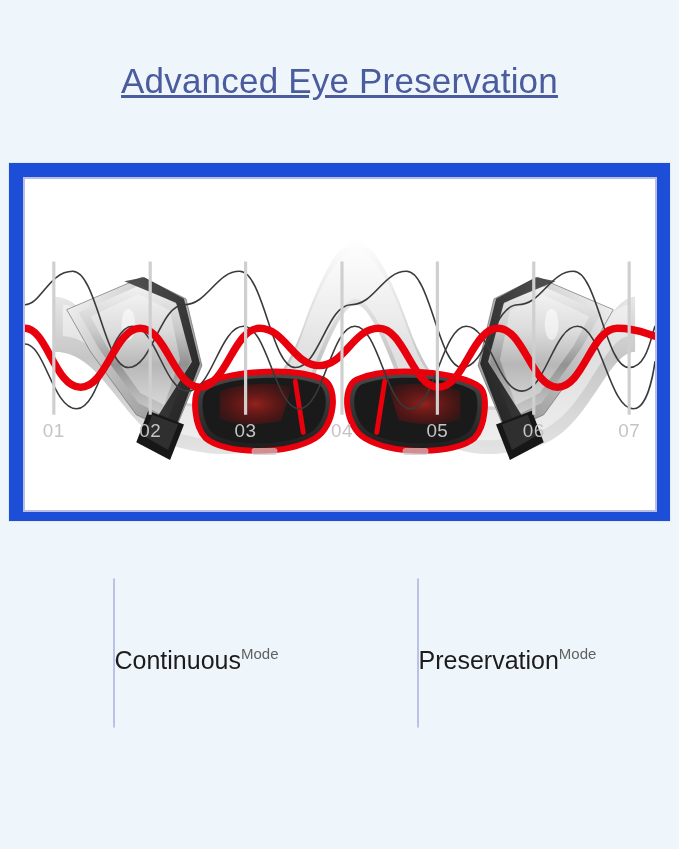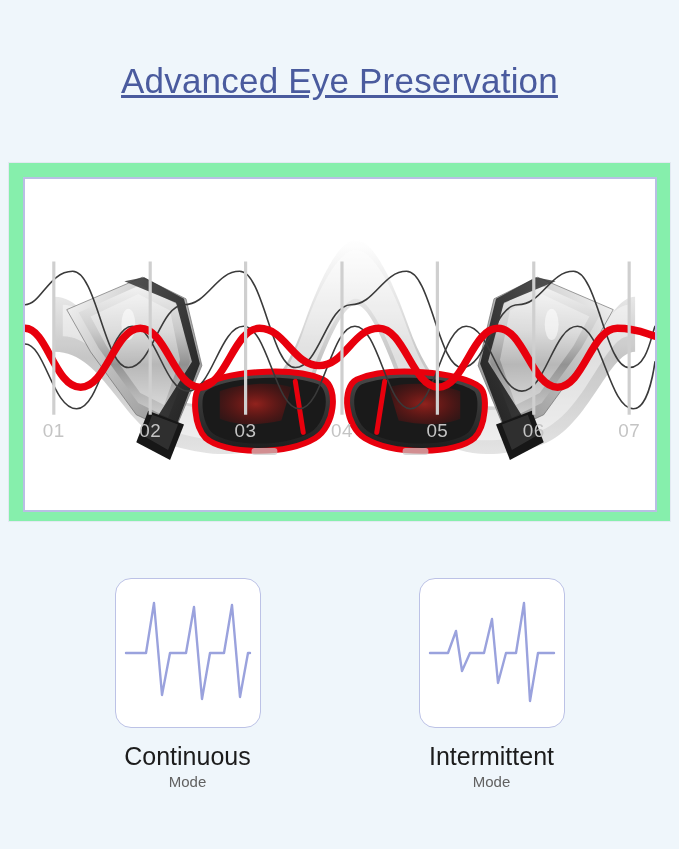--- a/index.html
+++ b/index.html
@@ -31,21 +31,21 @@
     text-decoration: underline;
   }
 
   
   .panel-outer {
     position: absolute;
     left: 8px;
     top: 162px;
     width: 663px;
     height: 360px;
-    background: #86efac;
+    background: #1d4ed8;
     border: 1px solid #e3e9f2;
     box-sizing: border-box;
   }
   .panel-inner {
     position: absolute;
     left: 14px;
     top: 14px;
     right: 13px;
     bottom: 9px;
     border: 2px solid #b9bfe4;
@@ -81,21 +81,20 @@
     left: 0;
     top: 578px;
     width: 679px;
     display: flex;
     justify-content: center;
     gap: 154px;
   }
   .mode-card {
     width: 150px;
     display: flex;
-    flex-direction: column;
     align-items: center;
   }
   .mode-icon-box {
     width: 146px;
     height: 150px;
     background: #ffffff;
     border: 1px solid #bcc2e6;
     border-radius: 16px;
     box-sizing: border-box;
     display: flex;
@@ -281,17 +280,17 @@
     <div class="mode-sub">Mode</div>
   </div>
 
   <div class="mode-card">
     <div class="mode-icon-box">
       <svg width="128" height="124" viewBox="0 0 128 124">
         <path d="M2,62 L20,62 L28,40 L34,80 L42,62 L56,62 L64,28 L70,92 L78,62
                  L88,62 L96,12 L102,110 L110,62 L126,62" fill="none" stroke="#9aa2dd" stroke-width="2.4" stroke-linecap="round" stroke-linejoin="round"></path>
       </svg>
     </div>
-    <div class="mode-title">Intermittent</div>
+    <div class="mode-title">Preservation</div>
     <div class="mode-sub">Mode</div>
   </div>
 
 </div>
 
 </body></html>

